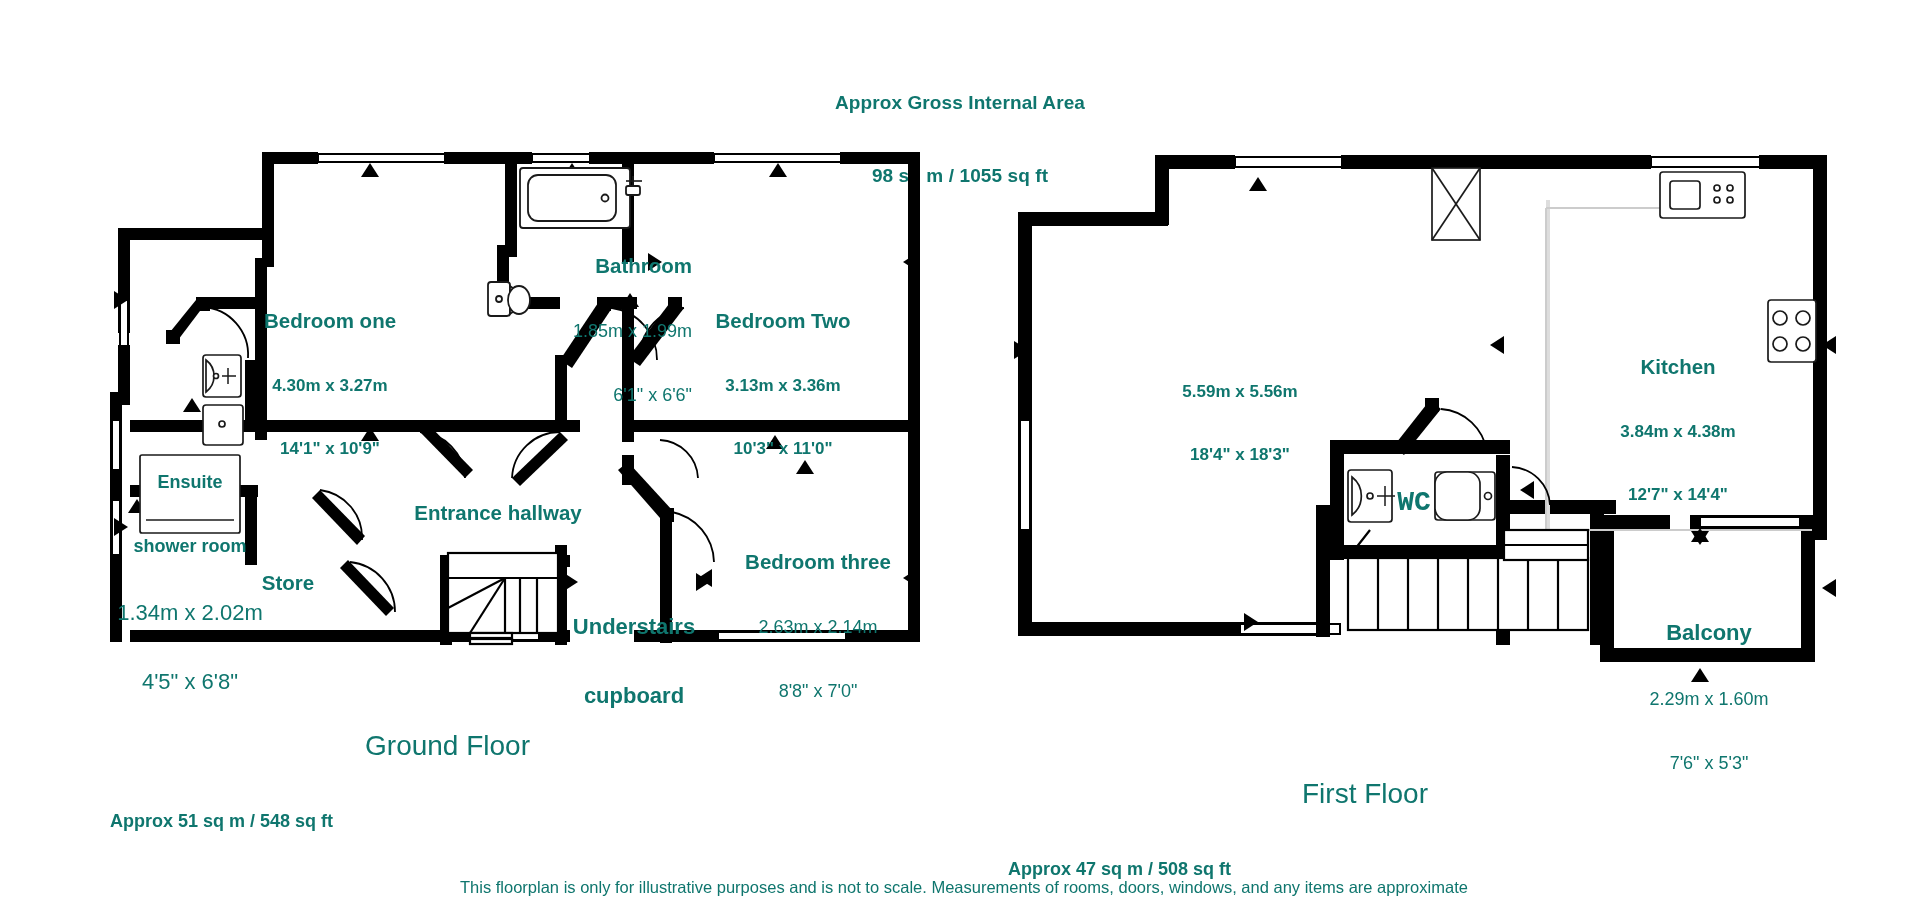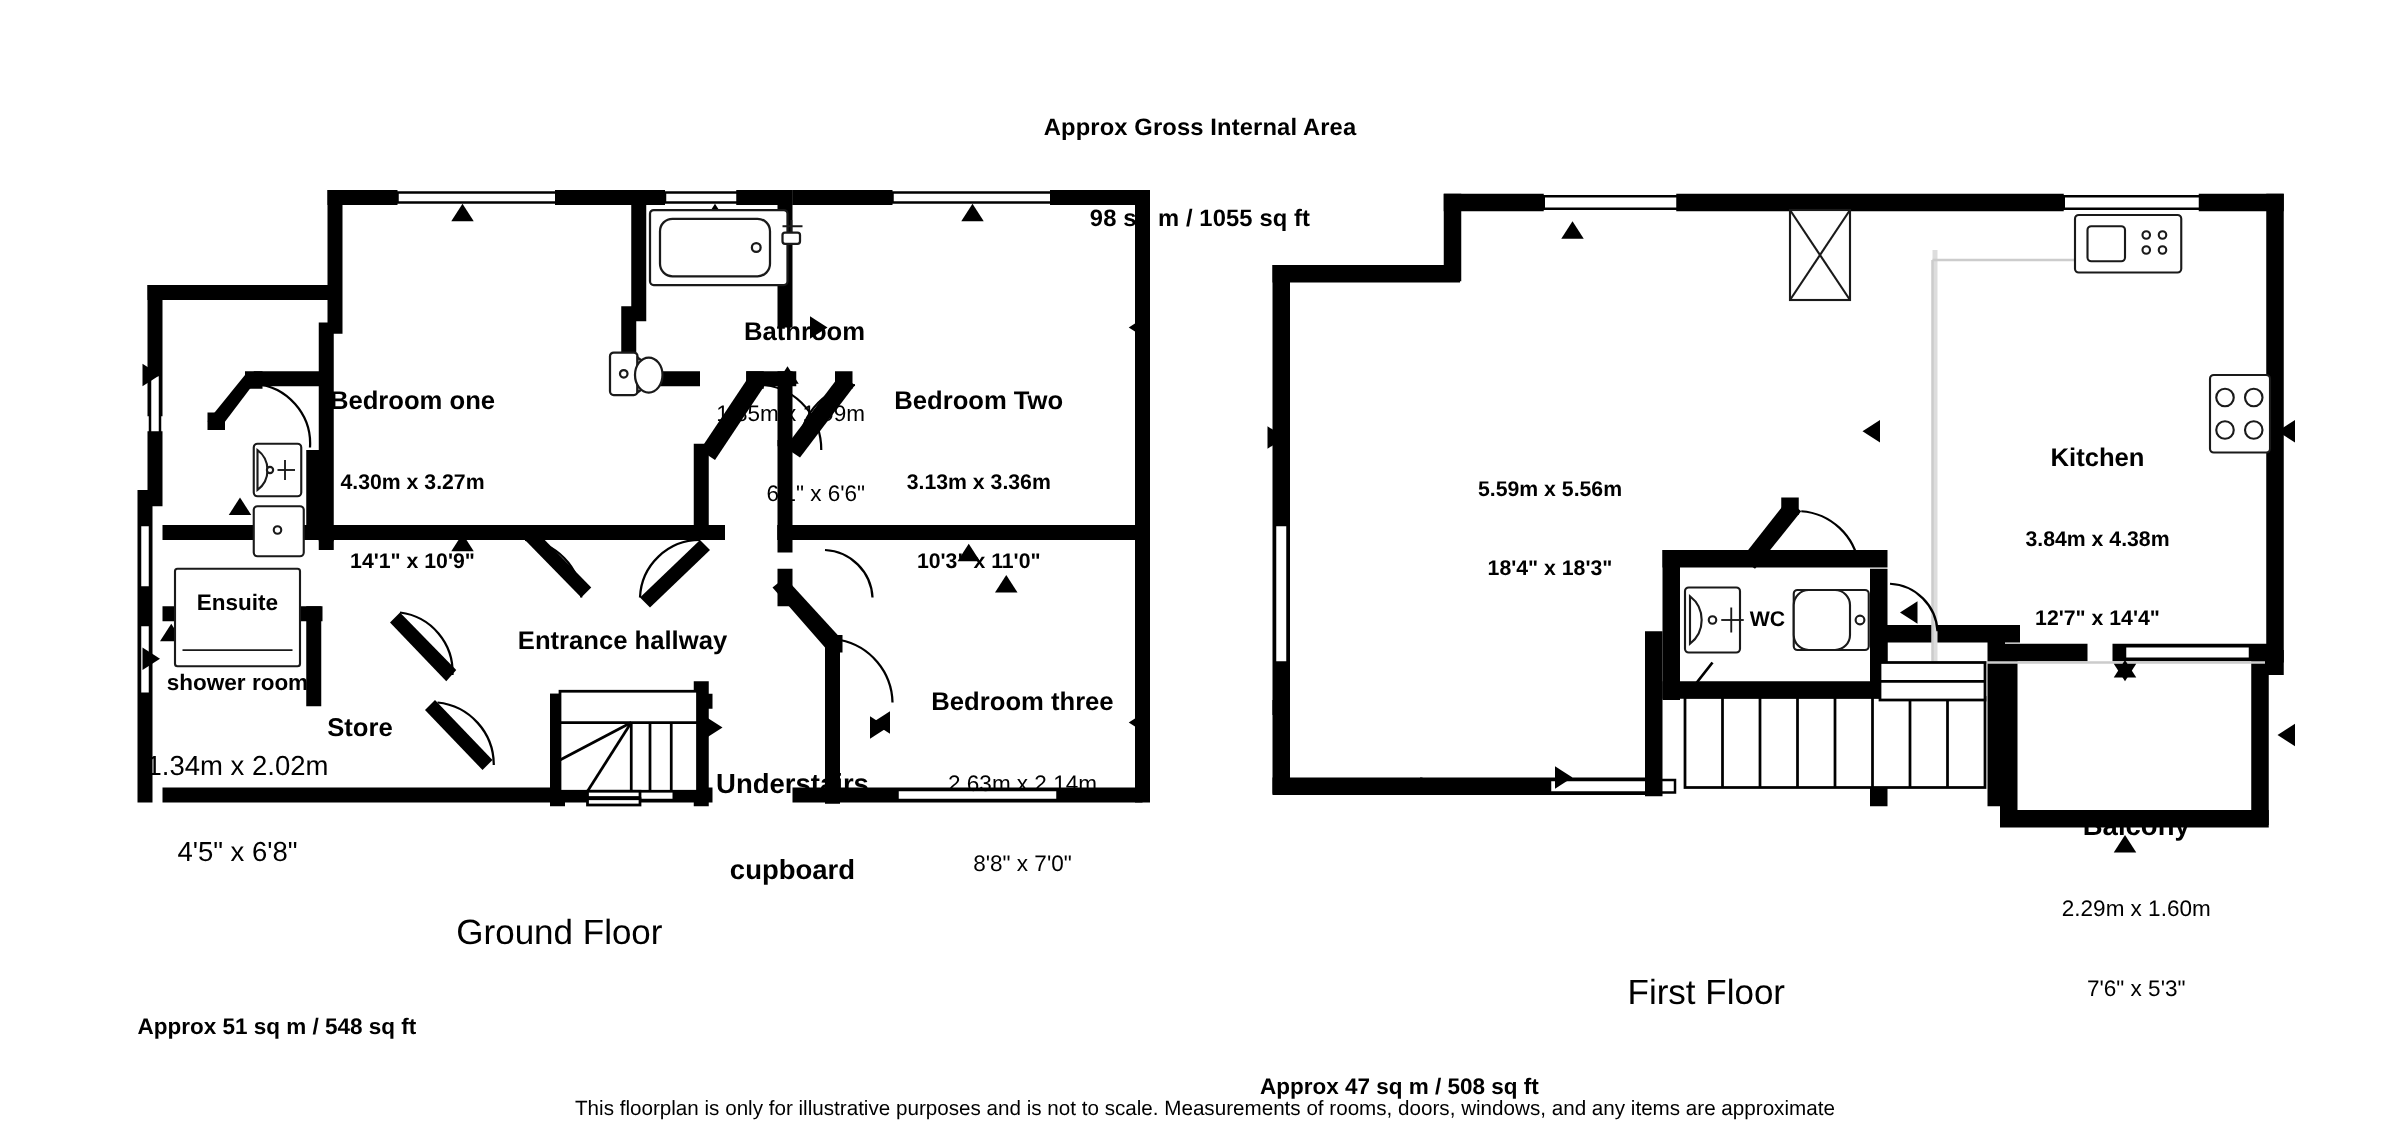--- a/index.html
+++ b/index.html
@@ -24,21 +24,21 @@
     left: 0;
     top: 0;
     width: 1920px;
     height: 903px;
   }
   .txt {
     position: absolute;
     white-space: pre;
     text-align: center;
     line-height: 1.28;
-    color: #000000;
+    color: #0f766e;
   }
   .hdr-title {
     font-size: 19px;
     font-weight: bold;
     letter-spacing: 0.1px;
   }
   .room-name {
     font-size: 20.5px;
     font-weight: bold;
   }
@@ -71,22 +71,23 @@
     font-weight: bold;
     text-align: left;
   }
   .disclaimer {
     font-size: 16.5px;
     line-height: 1.45;
     text-align: center;
     width: 1000px;
   }
   .wc-label {
-    font-size: 17px;
-    font-weight: bold;
+    font-size: 28px;
+    font-weight: bold;
+    font-family: Liberation Mono, monospace;
   }
   .center-block { transform: translateX(-50%); }
 </style>
 </head>
 <body>
 
 <div id="floorplan-root">
 
   <div class="txt hdr-title center-block" style="left:960px; top:42px; width:420px;">
     <div>Approx Gross Internal Area</div>
@@ -415,21 +416,21 @@
   </div>
 
   <div class="txt center-block" style="left:1678px; top:313px; width:260px;">
     <div class="room-name">Kitchen</div>
     <div class="room-dims">3.84m x 4.38m</div>
     <div class="room-dims">12'7" x 14'4"</div>
   </div>
 
   <div class="txt wc-label center-block" style="left:1414px; top:485px; width:120px;">WC</div>
 
-  <div class="txt center-block" style="left:1709px; top:606px; width:250px;">
+  <div class="txt center-block" style="left:1709px; top:578px; width:250px;">
     <div class="room-name-sm">Balcony</div>
     <div class="room-dims-sm">2.29m x 1.60m</div>
     <div class="room-dims-sm">7'6" x 5'3"</div>
   </div>
 
   <div class="txt" style="left:110px; top:687px; width:420px;">
     <div class="floor-title">Ground Floor</div>
     <div class="floor-sub" style="margin-top:5px;">Approx 51 sq m / 548 sq ft</div>
   </div>
 

